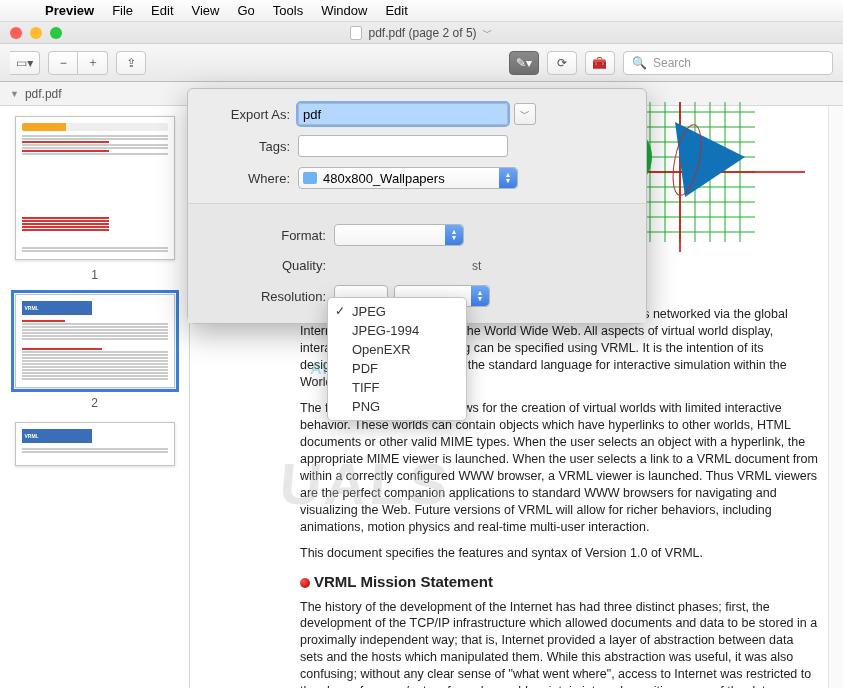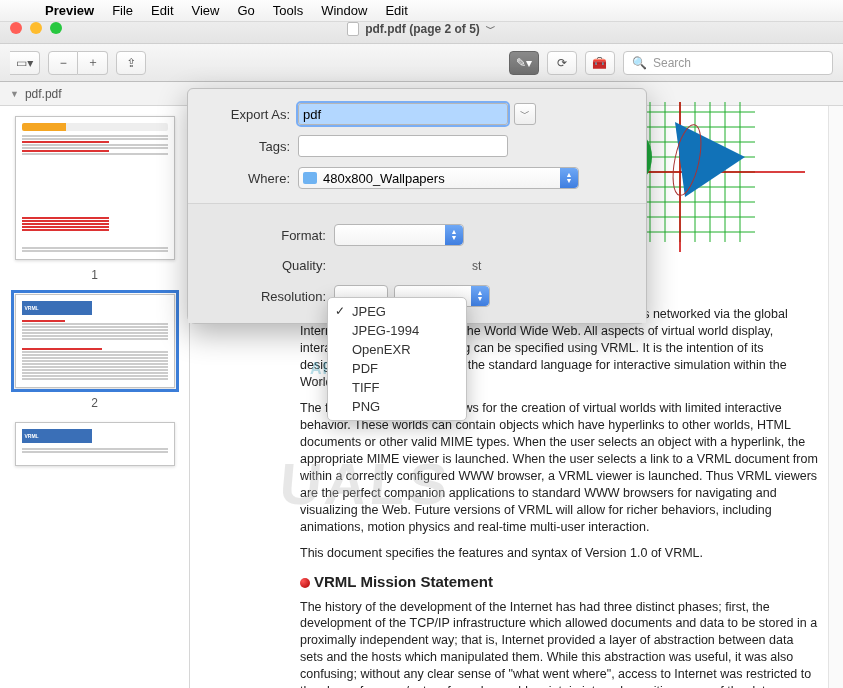--- a/index.html
+++ b/index.html
@@ -4,21 +4,21 @@
 <style>
   * { box-sizing: border-box; margin: 0; padding: 0; font-family: -apple-system, "Helvetica Neue", Arial, sans-serif; }
   body { width: 843px; height: 688px; background: #fff; overflow: hidden; position: relative; }
 
   
   .menubar { height: 22px; background: linear-gradient(#fdfdfd,#f1f1f1); display:flex; align-items:center; font-size:13px; padding:0 12px; gap:18px; border-bottom:1px solid #d9d9d9;}
   .menubar .apple { font-size:14px; }
   .menubar .app { font-weight:600;padding-left:15px; }
 
   
-  .titlebar { height:22px; background:linear-gradient(#ededed,#e4e4e4); display:flex; align-items:flex-start; position:relative; border-bottom:1px solid #cfcfcf;font-weight:bold;}
+  .titlebar { height:22px; background:linear-gradient(#ededed,#e4e4e4); display:flex; align-items:center; position:relative; border-bottom:1px solid #cfcfcf;}
   .traffic { display:flex; gap:8px; padding-left:10px;}
   .dot { width:12px; height:12px; border-radius:50%; }
   .red{background:#ff5f57;} .yellow{background:#febc2e;} .green{background:#28c840;}
   .title-center { position:absolute; left:0; right:0; text-align:center; font-size:12px; color:#4a4a4a; display:flex; align-items:center; justify-content:center; gap:6px;}
   .title-center .doc-icon{width:12px;height:14px;background:#fff;border:1px solid #bbb;border-radius:2px;display:inline-block;position:relative;}
   .title-center .chev{font-size:10px;color:#777;}
 
   
   .toolbar { height:38px; background:linear-gradient(#f7f7f7,#e9e9e9); border-bottom:1px solid #bdbdbd; display:flex; align-items:center; padding:0 10px; justify-content:space-between;}
   .tb-left,.tb-right{display:flex;gap:8px;align-items:center;}
@@ -268,21 +268,21 @@
       <div class="expand">
           <span>﹀</span>
         </div>
     </div>
     <div class="row">
       <label>Tags:</label>
       <input class="txt" style="width: 210px;" value="">
     </div>
     <div class="row" style="margin-bottom:4px">
       <label>Where:</label>
-      <div class="where-box" style="width:281px;flex:none">
+      <div class="where-box" style="width:220px;flex:none">
         <span class="fld"></span>
         <span>480x800_Wallpapers</span>
         <span class="stepper">▲<br>▼</span>
       </div>
     </div>
   </div>
   <div class="sheet-mid">
     <div class="mid-row">
       <label>Format:</label>
       <div class="hidden-behind" style="width:130px">

